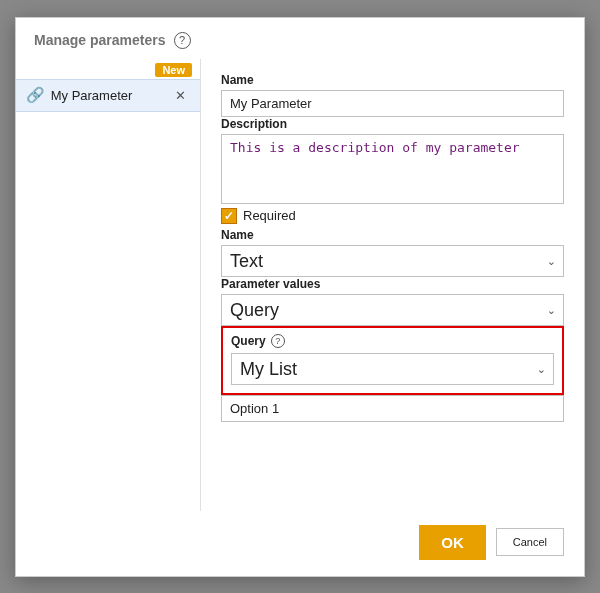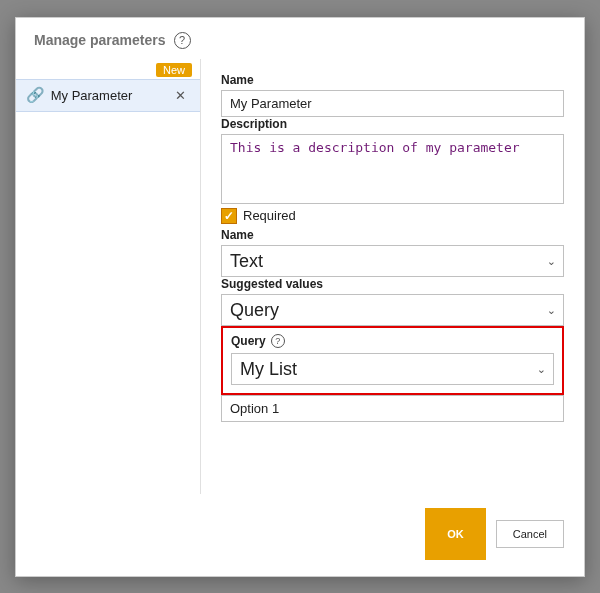--- a/index.html
+++ b/index.html
@@ -61,21 +61,21 @@
     }
     .new-badge-row {
       display: flex;
       justify-content: flex-end;
       padding: 4px 8px 2px 8px;
     }
     .new-badge {
       background: #e8a000;
       color: #fff;
       font-size: 11px;
-      font-weight: 400;
+      font-weight: 700;
       padding: 1px 7px;
       border-radius: 2px;
     }
     .param-item {
       display: flex;
       align-items: center;
       justify-content: space-between;
       padding: 6px 10px 6px 10px;
       background: #e8f0fb;
       cursor: pointer;
@@ -223,22 +223,22 @@
       justify-content: flex-end;
       align-items: center;
       padding: 14px 20px 16px 20px;
       gap: 10px;
       border-top: none;
     }
     .btn-ok {
       background: #e8a000;
       color: #fff;
       border: none;
-      padding: 20px 22px;
-      font-size: 11px;
+      padding: 9px 22px;
+      font-size: 15px;
       font-weight: 600;
       cursor: pointer;
     }
     .btn-cancel {
       background: #fff;
       color: #222;
       border: 1px solid #c0c0c0;
       padding: 7px 16px;
       font-size: 11px;
       cursor: pointer;
@@ -300,21 +300,21 @@
             <option>Time</option>
             <option>Duration</option>
             <option>True/False</option>
             <option>Binary</option>
           </select>
           <span class="select-arrow">⌄</span>
         </div>
       </div>
 
       <div class="field-group">
-        <div class="field-label">Suggested values</div>
+        <div class="field-label">Parameter values</div>
         <div class="select-wrapper">
           <select class="select-field">
             <option>Any value</option>
             <option>List of values</option>
             <option selected="">Query</option>
           </select>
           <span class="select-arrow">⌄</span>
         </div>
       </div>
 

